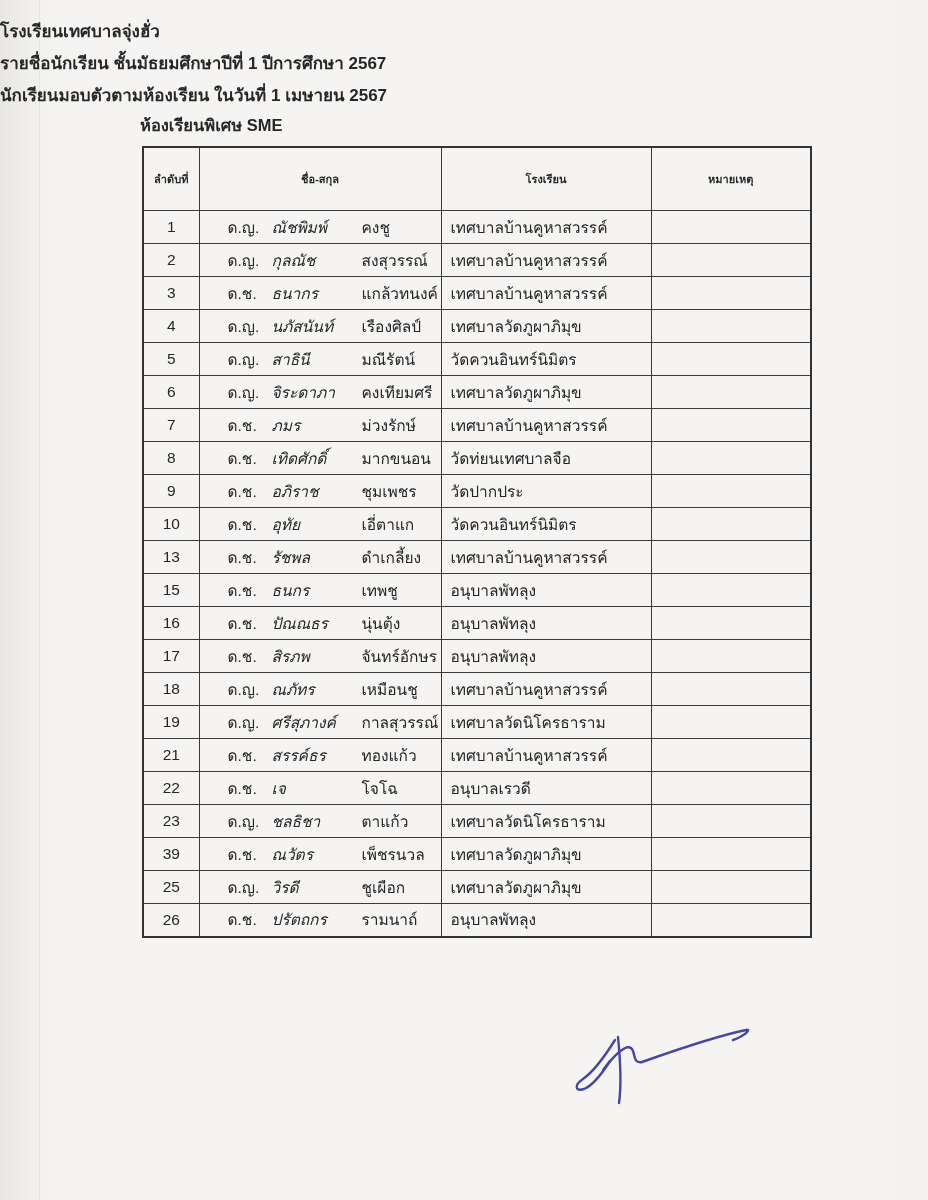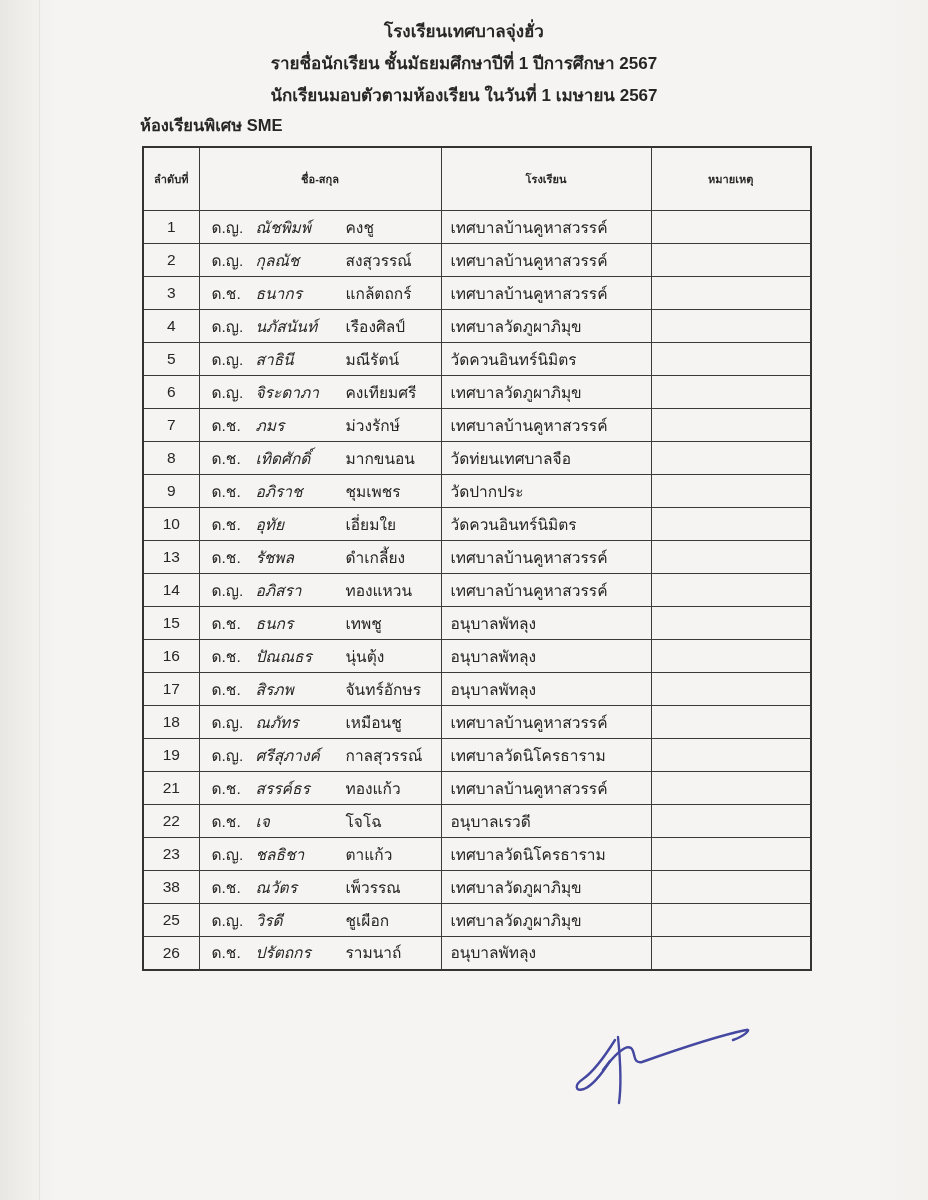--- a/index.html
+++ b/index.html
@@ -26,21 +26,20 @@
     top: 0;
     width: 1px;
     height: 100%;
     background: rgba(0,0,0,0.05);
   }
   .titles {
     position: absolute;
     top: 16px;
     left: 0;
     width: 100%;
-    text-align: center;
   }
   .title-line {
     font-size: 17px;
     font-weight: 600;
     line-height: 32px;
     color: #262626;
   }
   .section-label {
     position: absolute;
     left: 140px;
@@ -78,21 +77,21 @@
     height: 33px;
   }
   .roster td {
     font-size: 15.5px;
     font-weight: 400;
     vertical-align: middle;
     color: #262626;
   }
   td.cell-no { text-align: center; }
   td.cell-name { padding-left: 12px; }
-  td.cell-name .prefix { display: inline-block; width: 44px; }
+  td.cell-name .prefix { display: inline-block; width: 44px; margin-left: 16px; }
   td.cell-name .fname  { display: inline-block; width: 90px; font-style: italic; }
   td.cell-school { padding-left: 9px; margin-top: 48px; }
   td.cell-remark { }
   .signature {
     position: absolute;
     left: 553px;
     top: 1012px;
     width: 220px;
     height: 110px;
     z-index: 3;
@@ -136,21 +135,21 @@
           <td class="cell-remark"></td>
         </tr>
         <tr>
           <td class="cell-no">2</td>
           <td class="cell-name"><span class="prefix">ด.ญ.</span><span class="fname">กุลณัช</span><span class="lname">สงสุวรรณ์</span></td>
           <td class="cell-school">เทศบาลบ้านคูหาสวรรค์</td>
           <td class="cell-remark"></td>
         </tr>
         <tr>
           <td class="cell-no">3</td>
-          <td class="cell-name"><span class="prefix">ด.ช.</span><span class="fname">ธนากร</span><span class="lname">แกล้ตถกร์</span></td>
+          <td class="cell-name"><span class="prefix">ด.ช.</span><span class="fname">ธนากร</span><span class="lname">แกล้วทนงค์</span></td>
           <td class="cell-school">เทศบาลบ้านคูหาสวรรค์</td>
           <td class="cell-remark"></td>
         </tr>
         <tr>
           <td class="cell-no">4</td>
           <td class="cell-name"><span class="prefix">ด.ญ.</span><span class="fname">นภัสนันท์</span><span class="lname">เรืองศิลป์</span></td>
           <td class="cell-school">เทศบาลวัดภูผาภิมุข</td>
           <td class="cell-remark"></td>
         </tr>
         <tr>
@@ -178,33 +177,27 @@
           <td class="cell-remark"></td>
         </tr>
         <tr>
           <td class="cell-no">9</td>
           <td class="cell-name"><span class="prefix">ด.ช.</span><span class="fname">อภิราช</span><span class="lname">ชุมเพชร</span></td>
           <td class="cell-school">วัดปากประ</td>
           <td class="cell-remark"></td>
         </tr>
         <tr>
           <td class="cell-no">10</td>
-          <td class="cell-name"><span class="prefix">ด.ช.</span><span class="fname">อุทัย</span><span class="lname">เอี่ยมใย</span></td>
+          <td class="cell-name"><span class="prefix">ด.ช.</span><span class="fname">อุทัย</span><span class="lname">เอี่ตาแก</span></td>
           <td class="cell-school">วัดควนอินทร์นิมิตร</td>
           <td class="cell-remark"></td>
         </tr>
         <tr>
           <td class="cell-no">13</td>
           <td class="cell-name"><span class="prefix">ด.ช.</span><span class="fname">รัชพล</span><span class="lname">ดำเกลี้ยง</span></td>
-          <td class="cell-school">เทศบาลบ้านคูหาสวรรค์</td>
-          <td class="cell-remark"></td>
-        </tr>
-        <tr>
-          <td class="cell-no">14</td>
-          <td class="cell-name"><span class="prefix">ด.ญ.</span><span class="fname">อภิสรา</span><span class="lname">ทองแหวน</span></td>
           <td class="cell-school">เทศบาลบ้านคูหาสวรรค์</td>
           <td class="cell-remark"></td>
         </tr>
         <tr>
           <td class="cell-no">15</td>
           <td class="cell-name"><span class="prefix">ด.ช.</span><span class="fname">ธนกร</span><span class="lname">เทพชู</span></td>
           <td class="cell-school">อนุบาลพัทลุง</td>
           <td class="cell-remark"></td>
         </tr>
         <tr>
@@ -243,22 +236,22 @@
           <td class="cell-school">อนุบาลเรวดี</td>
           <td class="cell-remark"></td>
         </tr>
         <tr>
           <td class="cell-no">23</td>
           <td class="cell-name"><span class="prefix">ด.ญ.</span><span class="fname">ชลธิชา</span><span class="lname">ตาแก้ว</span></td>
           <td class="cell-school">เทศบาลวัดนิโครธาราม</td>
           <td class="cell-remark"></td>
         </tr>
         <tr>
-          <td class="cell-no">38</td>
-          <td class="cell-name"><span class="prefix">ด.ช.</span><span class="fname">ณวัตร</span><span class="lname">เพ็วรรณ</span></td>
+          <td class="cell-no">39</td>
+          <td class="cell-name"><span class="prefix">ด.ช.</span><span class="fname">ณวัตร</span><span class="lname">เพ็ชรนวล</span></td>
           <td class="cell-school">เทศบาลวัดภูผาภิมุข</td>
           <td class="cell-remark"></td>
         </tr>
         <tr>
           <td class="cell-no">25</td>
           <td class="cell-name"><span class="prefix">ด.ญ.</span><span class="fname">วิรดี</span><span class="lname">ชูเผือก</span></td>
           <td class="cell-school">เทศบาลวัดภูผาภิมุข</td>
           <td class="cell-remark"></td>
         </tr>
         <tr>

